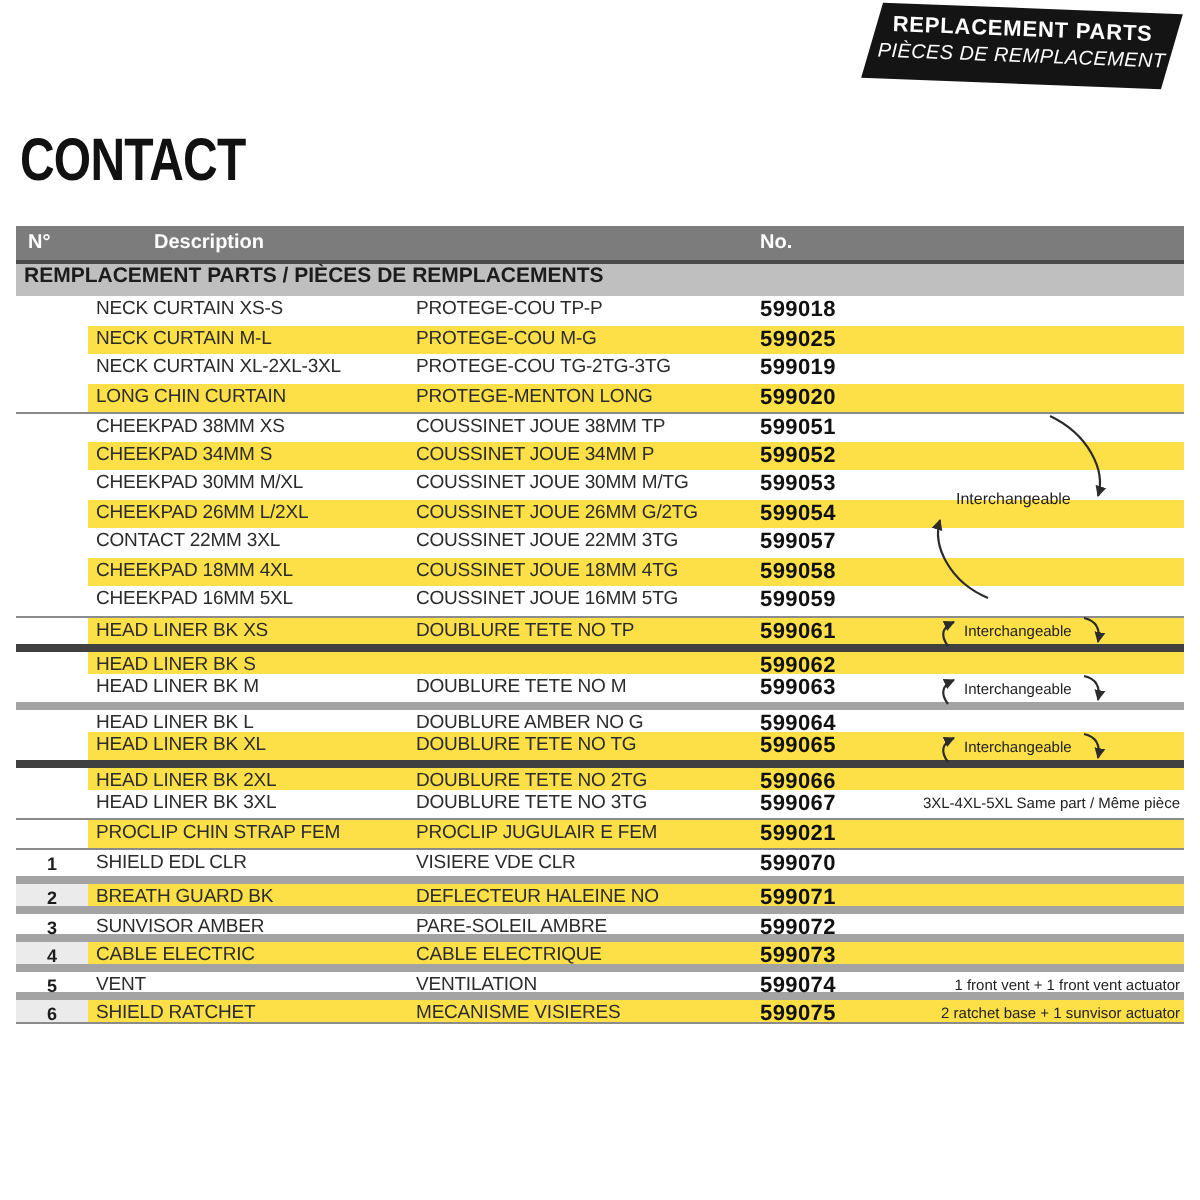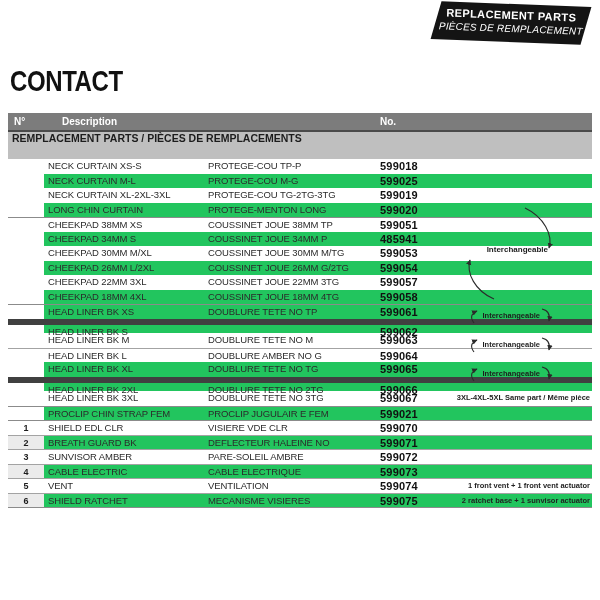--- a/index.html
+++ b/index.html
@@ -15,41 +15,41 @@
 
   
   .title{position:absolute;left:10px;top:64px;margin:0;font-size:30px;font-weight:800;
          letter-spacing:-.5px;color:#111;transform:scaleX(.8);transform-origin:0 50%;white-space:nowrap;}
 
   
   .table{position:absolute;left:8px;top:113px;width:584px;}
   .thead{position:relative;height:17px;background:#7c7c7c;border-bottom:2px solid #4a4a4a;
          color:#fff;font-size:10px;font-weight:bold;line-height:17px;}
   .h-num{position:absolute;left:6px;}
-  .h-desc{position:absolute;left:24px;padding-left:30px;}
+  .h-desc{position:absolute;left:39px;padding-left:30px;}
   .h-no{position:absolute;left:372px;}
-  .section{height:27px;background:#bfbfbf;color:#1c1c1c;font-size:10.5px;font-weight:bold;
+  .section{height:16px;background:#bfbfbf;color:#1c1c1c;font-size:10.5px;font-weight:bold;
            line-height:13px;padding-left:4px;letter-spacing:0;}
   .rows{border-bottom:1px solid #8b8b8b;position:relative;}
   .row{display:flex;height:14.5px;box-sizing:border-box;}
   .numcell{width:36px;text-align:center;font-weight:bold;font-size:9px;line-height:14.5px;color:#1c1c1c;}
   .cells{flex:1;position:relative;line-height:14.5px;}
-  .row.g .cells{background:#22c55e;}
+  .row.g .cells{background:#fde047;}
   .row.full.g{background:#ebebeb;}
   .ln-dark{border-top:1px solid #8b8b8b;}
-  .ln-light{border-top:1px solid #a3a3a3;}
-  .ln-white{border-top:6px solid #404040;}
+  .ln-light{border-top:4px solid #a3a3a3;}
+  .ln-white{border-top:4px solid #404040;}
   .en{position:absolute;left:4px;font-size:9.5px;color:#2b2b2b;letter-spacing:-.1px;white-space:nowrap;}
   .fr{position:absolute;left:164px;font-size:9.5px;color:#2b2b2b;letter-spacing:-.1px;white-space:nowrap;}
   .no{position:absolute;left:336px;font-size:11px;font-weight:bold;color:#111;letter-spacing:.2px;text-align:right;}
-  .note{position:absolute;right:2px;font-size:7.5px;font-weight:bold;color:#222;white-space:nowrap;}
+  .note{position:absolute;right:2px;font-size:7.5px;font-weight:normal;color:#222;white-space:nowrap;}
 
   
   .overlay{position:absolute;left:0;top:0;width:584px;height:300px;pointer-events:none;}
-  .anno{position:absolute;font-weight:bold;color:#1d1d1d;text-align:right;white-space:nowrap;}
+  .anno{position:absolute;font-weight:normal;color:#1d1d1d;text-align:left;white-space:nowrap;}
   .cycle-label{left:470px;top:132px;width:70px;font-size:8px;}
   .pair-label{left:474px;width:58px;font-size:7.5px;}
   .pl1{top:198px;} .pl2{top:227px;} .pl3{top:256px;}
 </style>
 </head>
 <body>
 
 <div class="badge">
   <div class="badge-bg"></div>
   <div class="badge-text">
@@ -106,21 +106,21 @@
           <span class="en">CHEEKPAD 38MM XS</span>
           <span class="fr">COUSSINET JOUE 38MM TP</span>
           <span class="no">599051</span>
         </div>
       </div>
       <div class="row g">
         <div class="numcell"></div>
         <div class="cells">
           <span class="en">CHEEKPAD 34MM S</span>
           <span class="fr">COUSSINET JOUE 34MM P</span>
-          <span class="no">485941</span>
+          <span class="no">599052</span>
         </div>
       </div>
       <div class="row w">
         <div class="numcell"></div>
         <div class="cells">
           <span class="en">CHEEKPAD 30MM M/XL</span>
           <span class="fr">COUSSINET JOUE 30MM M/TG</span>
           <span class="no">599053</span>
         </div>
       </div>
@@ -128,31 +128,39 @@
         <div class="numcell"></div>
         <div class="cells">
           <span class="en">CHEEKPAD 26MM L/2XL</span>
           <span class="fr">COUSSINET JOUE 26MM G/2TG</span>
           <span class="no">599054</span>
         </div>
       </div>
       <div class="row w">
         <div class="numcell"></div>
         <div class="cells">
-          <span class="en">CHEEKPAD 22MM 3XL</span>
+          <span class="en">CONTACT 22MM 3XL</span>
           <span class="fr">COUSSINET JOUE 22MM 3TG</span>
           <span class="no">599057</span>
         </div>
       </div>
       <div class="row g">
         <div class="numcell"></div>
         <div class="cells">
           <span class="en">CHEEKPAD 18MM 4XL</span>
           <span class="fr">COUSSINET JOUE 18MM 4TG</span>
           <span class="no">599058</span>
+        </div>
+      </div>
+      <div class="row w">
+        <div class="numcell"></div>
+        <div class="cells">
+          <span class="en">CHEEKPAD 16MM 5XL</span>
+          <span class="fr">COUSSINET JOUE 16MM 5TG</span>
+          <span class="no">599059</span>
         </div>
       </div>
       <div class="row g ln-dark">
         <div class="numcell"></div>
         <div class="cells">
           <span class="en">HEAD LINER BK XS</span>
           <span class="fr">DOUBLURE TETE NO TP</span>
           <span class="no">599061</span>
         </div>
       </div>

